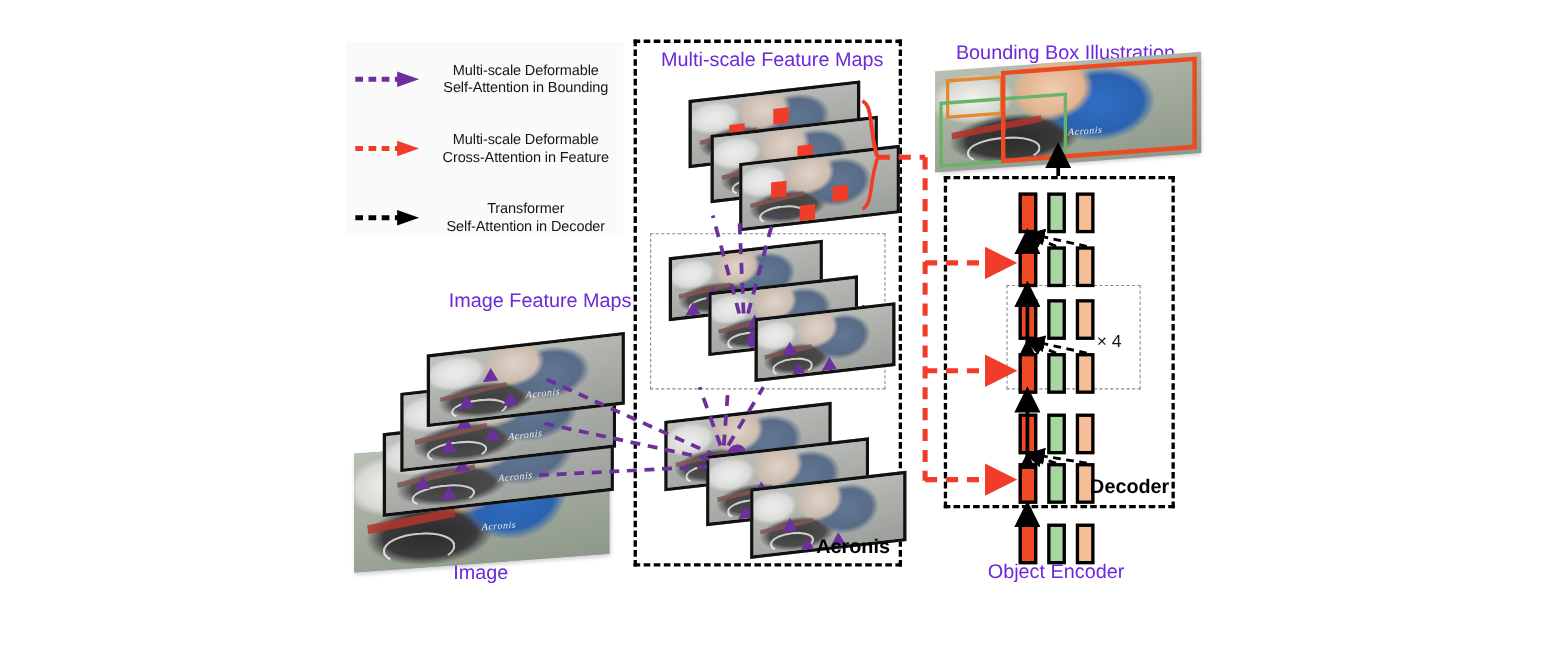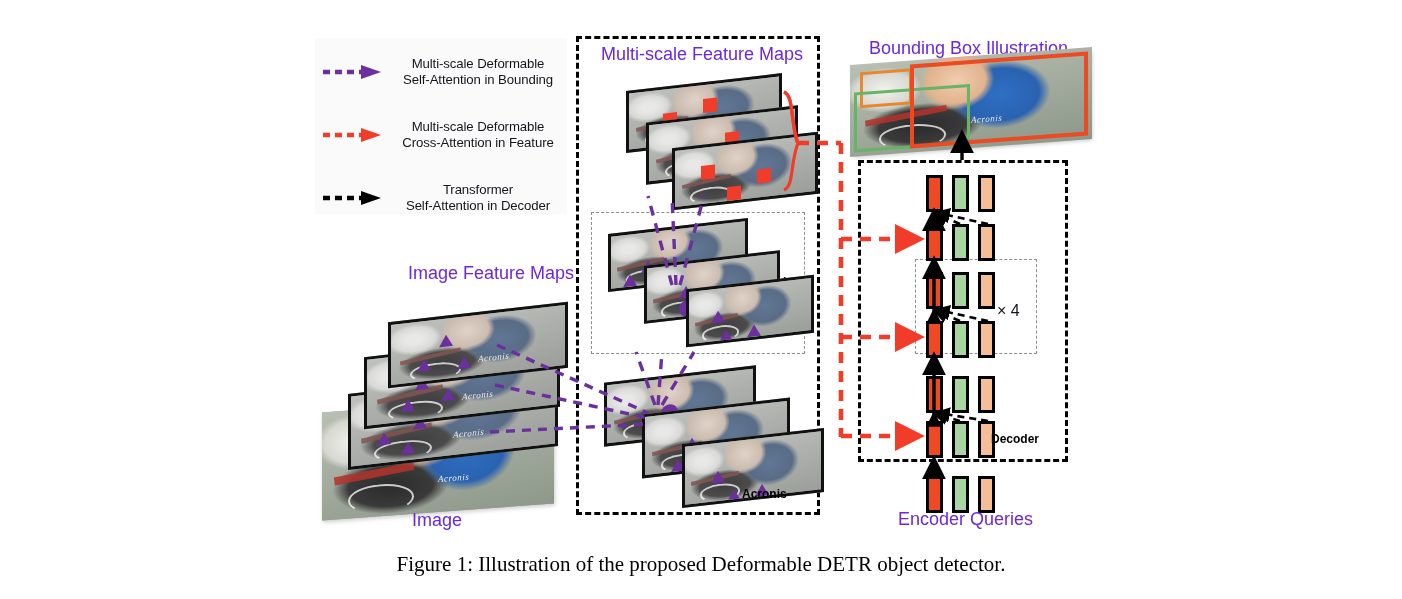--- a/index.html
+++ b/index.html
@@ -52,21 +52,21 @@
   }
   .legend-text .l2 { display: block; }
 
   
   .panel-title {
     font-size: 18px;
     color: #6d28d9;
     white-space: nowrap;
   }
   .inner-label {
-    font-size: 12px;
+    font-size: 18px;
     font-weight: bold;
     color: #000;
     white-space: nowrap;
   }
   .x4-label {
     font-size: 16px;
     color: #14161c;
     white-space: nowrap;
   }
 
@@ -448,21 +448,21 @@
     <div class="token green" style="left:952px; top:421px;"></div>
     <div class="token peach" style="left:978px; top:421px;"></div>
   </div>
   <div class="abs">
     <div class="token red" style="left:926px; top:476px;"></div>
     <div class="token green" style="left:952px; top:476px;"></div>
     <div class="token peach" style="left:978px; top:476px;"></div>
   </div>
 
   <div class="abs inner-label" style="left:991px; top:432px;">Decoder</div>
-  <div class="abs panel-title" style="left:898px; top:509px;">Encoder Queries</div>
+  <div class="abs panel-title" style="left:898px; top:509px;">Object Encoder</div>
 
   <svg class="overlay">
     <defs>
       <marker id="ah-purple" markerWidth="7" markerHeight="7" refX="5.5" refY="3.5" orient="auto">
         <polygon points="0,0 7,3.5 0,7" fill="#6b2f9e"></polygon>
       </marker>
       <marker id="ah-red" markerWidth="6.5" markerHeight="6.5" refX="5" refY="3.25" orient="auto">
         <polygon points="0,0 6.5,3.25 0,6.5" fill="#f03c28"></polygon>
       </marker>
       <marker id="ah-black" markerWidth="6" markerHeight="6" refX="4.5" refY="3" orient="auto">
@@ -523,15 +523,14 @@
       <line x1="960" y1="321" x2="936" y2="311" marker-end="url(#ah-black)"></line>
       <line x1="988" y1="321" x2="938" y2="310" marker-end="url(#ah-black)"></line>
     </g>
     <g stroke="#000" stroke-width="2.6" stroke-dasharray="7,5" fill="none">
       <line x1="934" y1="224" x2="934" y2="215" marker-end="url(#ah-black)"></line>
       <line x1="960" y1="224" x2="936" y2="214" marker-end="url(#ah-black)"></line>
       <line x1="988" y1="224" x2="938" y2="213" marker-end="url(#ah-black)"></line>
     </g>
   </svg>
 
-  <div class="abs" id="caption">Figure 1: Illustration of the proposed Deformable DETR object detector.</div>
 
 </div>
 
 </body></html>

